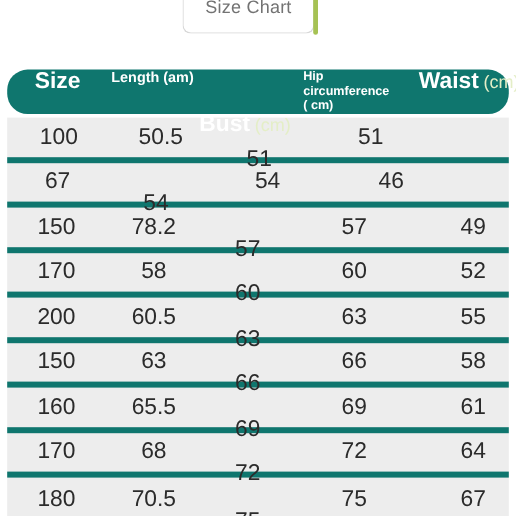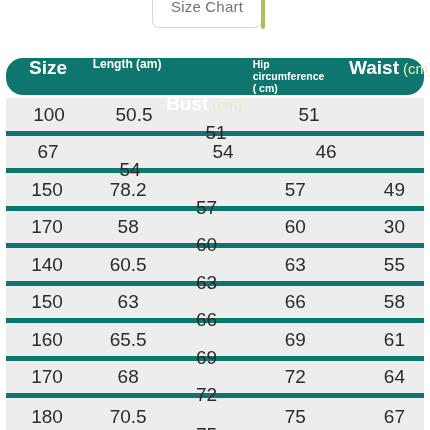--- a/index.html
+++ b/index.html
@@ -201,24 +201,24 @@
           <div class="cell c1">78.2</div>
           <div class="cell c2">57</div>
           <div class="cell c3">57</div>
           <div class="cell c4">49</div>
         </div>
         <div class="row">
           <div class="cell c0">170</div>
           <div class="cell c1">58</div>
           <div class="cell c2">60</div>
           <div class="cell c3">60</div>
-          <div class="cell c4">30</div>
-        </div>
-        <div class="row">
-          <div class="cell c0">140</div>
+          <div class="cell c4">52</div>
+        </div>
+        <div class="row">
+          <div class="cell c0">200</div>
           <div class="cell c1">60.5</div>
           <div class="cell c2">63</div>
           <div class="cell c3">63</div>
           <div class="cell c4">55</div>
         </div>
         <div class="row">
           <div class="cell c0">150</div>
           <div class="cell c1">63</div>
           <div class="cell c2">66</div>
           <div class="cell c3">66</div>

